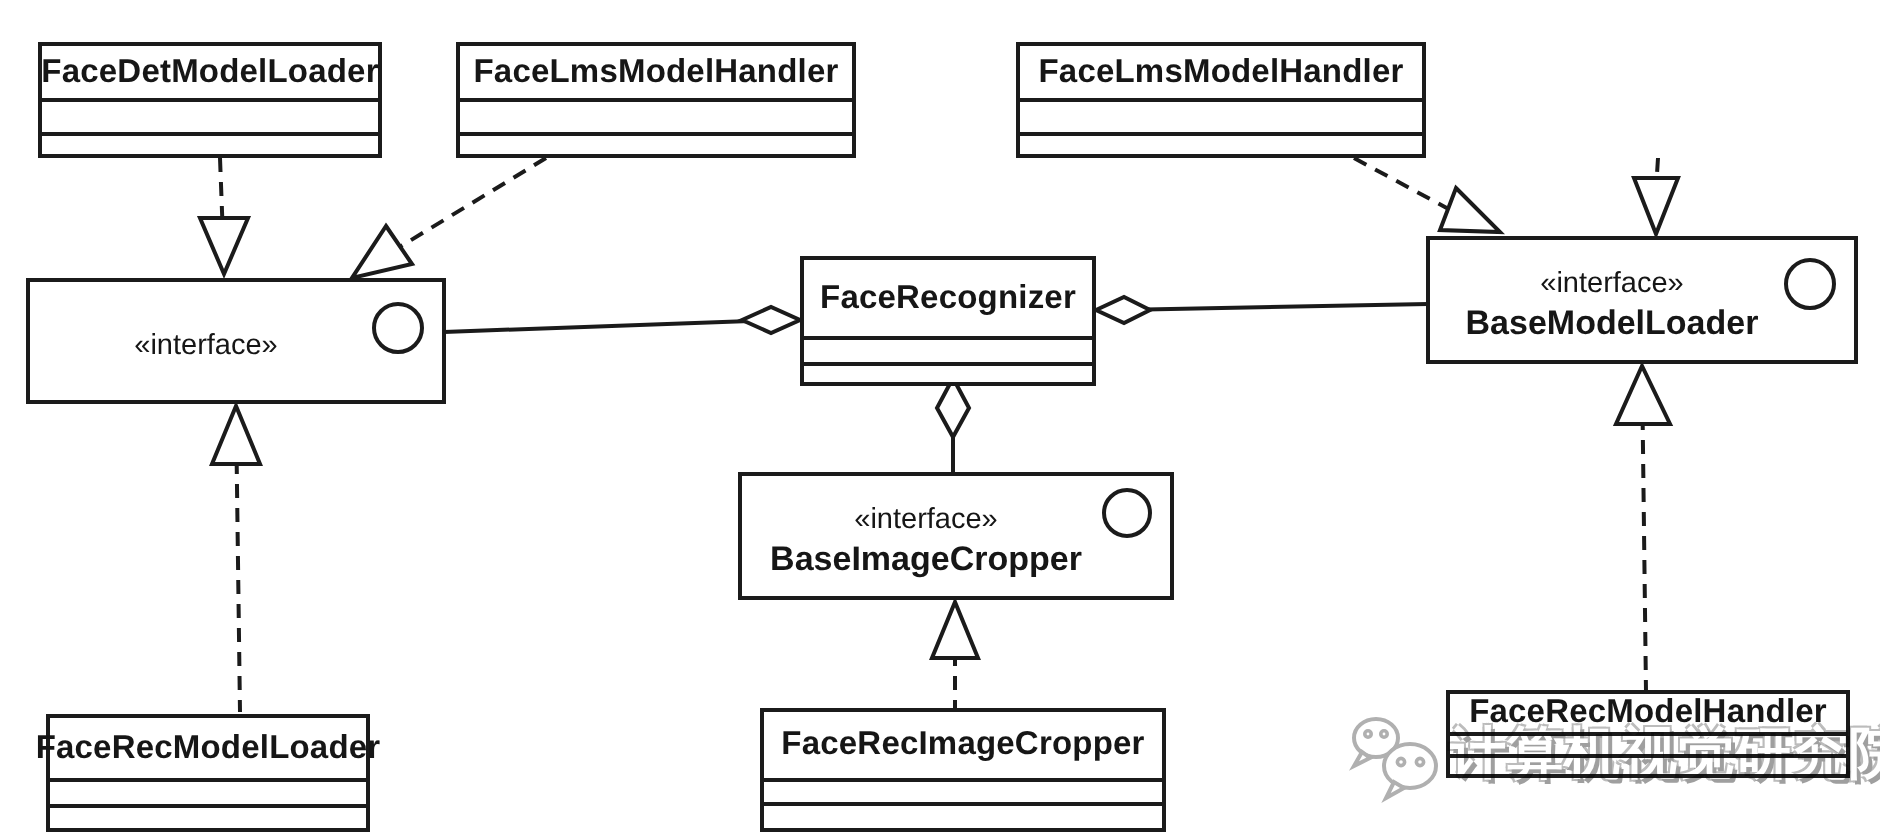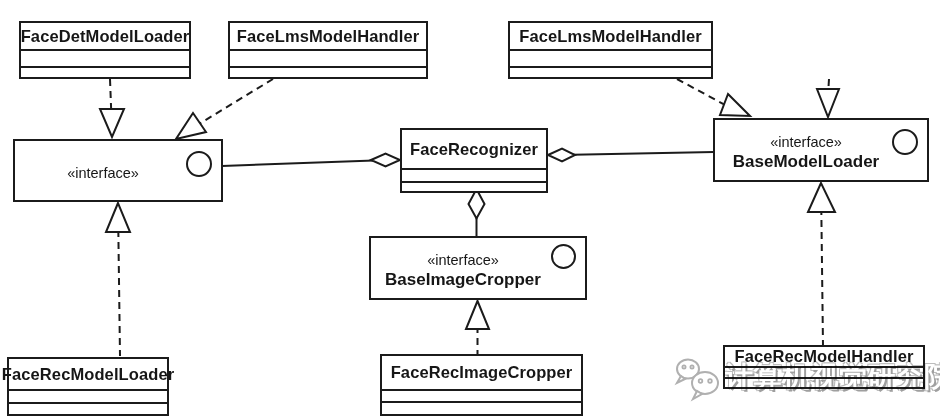--- a/index.html
+++ b/index.html
@@ -147,21 +147,21 @@
     </div>
     <span class="lollipop" style="right:9px;top:6px;width:25px;height:25px;"></span>
   </div>
 
   <div class="uml-box" style="left:400px;top:128px;width:148px;height:65px">
     <div class="uml-title">FaceRecognizer</div>
     <div class="uml-row" style="height:11px"></div>
     <div class="uml-row" style="height:8px"></div>
   </div>
 
-  <div class="uml-box" style="left:7px;top:357px;width:162px;height:59px">
+  <div class="uml-box" style="left:23px;top:357px;width:162px;height:59px">
     <div class="uml-title">FaceRecModelLoader</div>
     <div class="uml-row" style="height:11px"></div>
     <div class="uml-row" style="height:10px"></div>
   </div>
 
   <div class="uml-box" style="left:380px;top:354px;width:203px;height:62px">
     <div class="uml-title">FaceRecImageCropper</div>
     <div class="uml-row" style="height:10px"></div>
     <div class="uml-row" style="height:11px"></div>
   </div>

